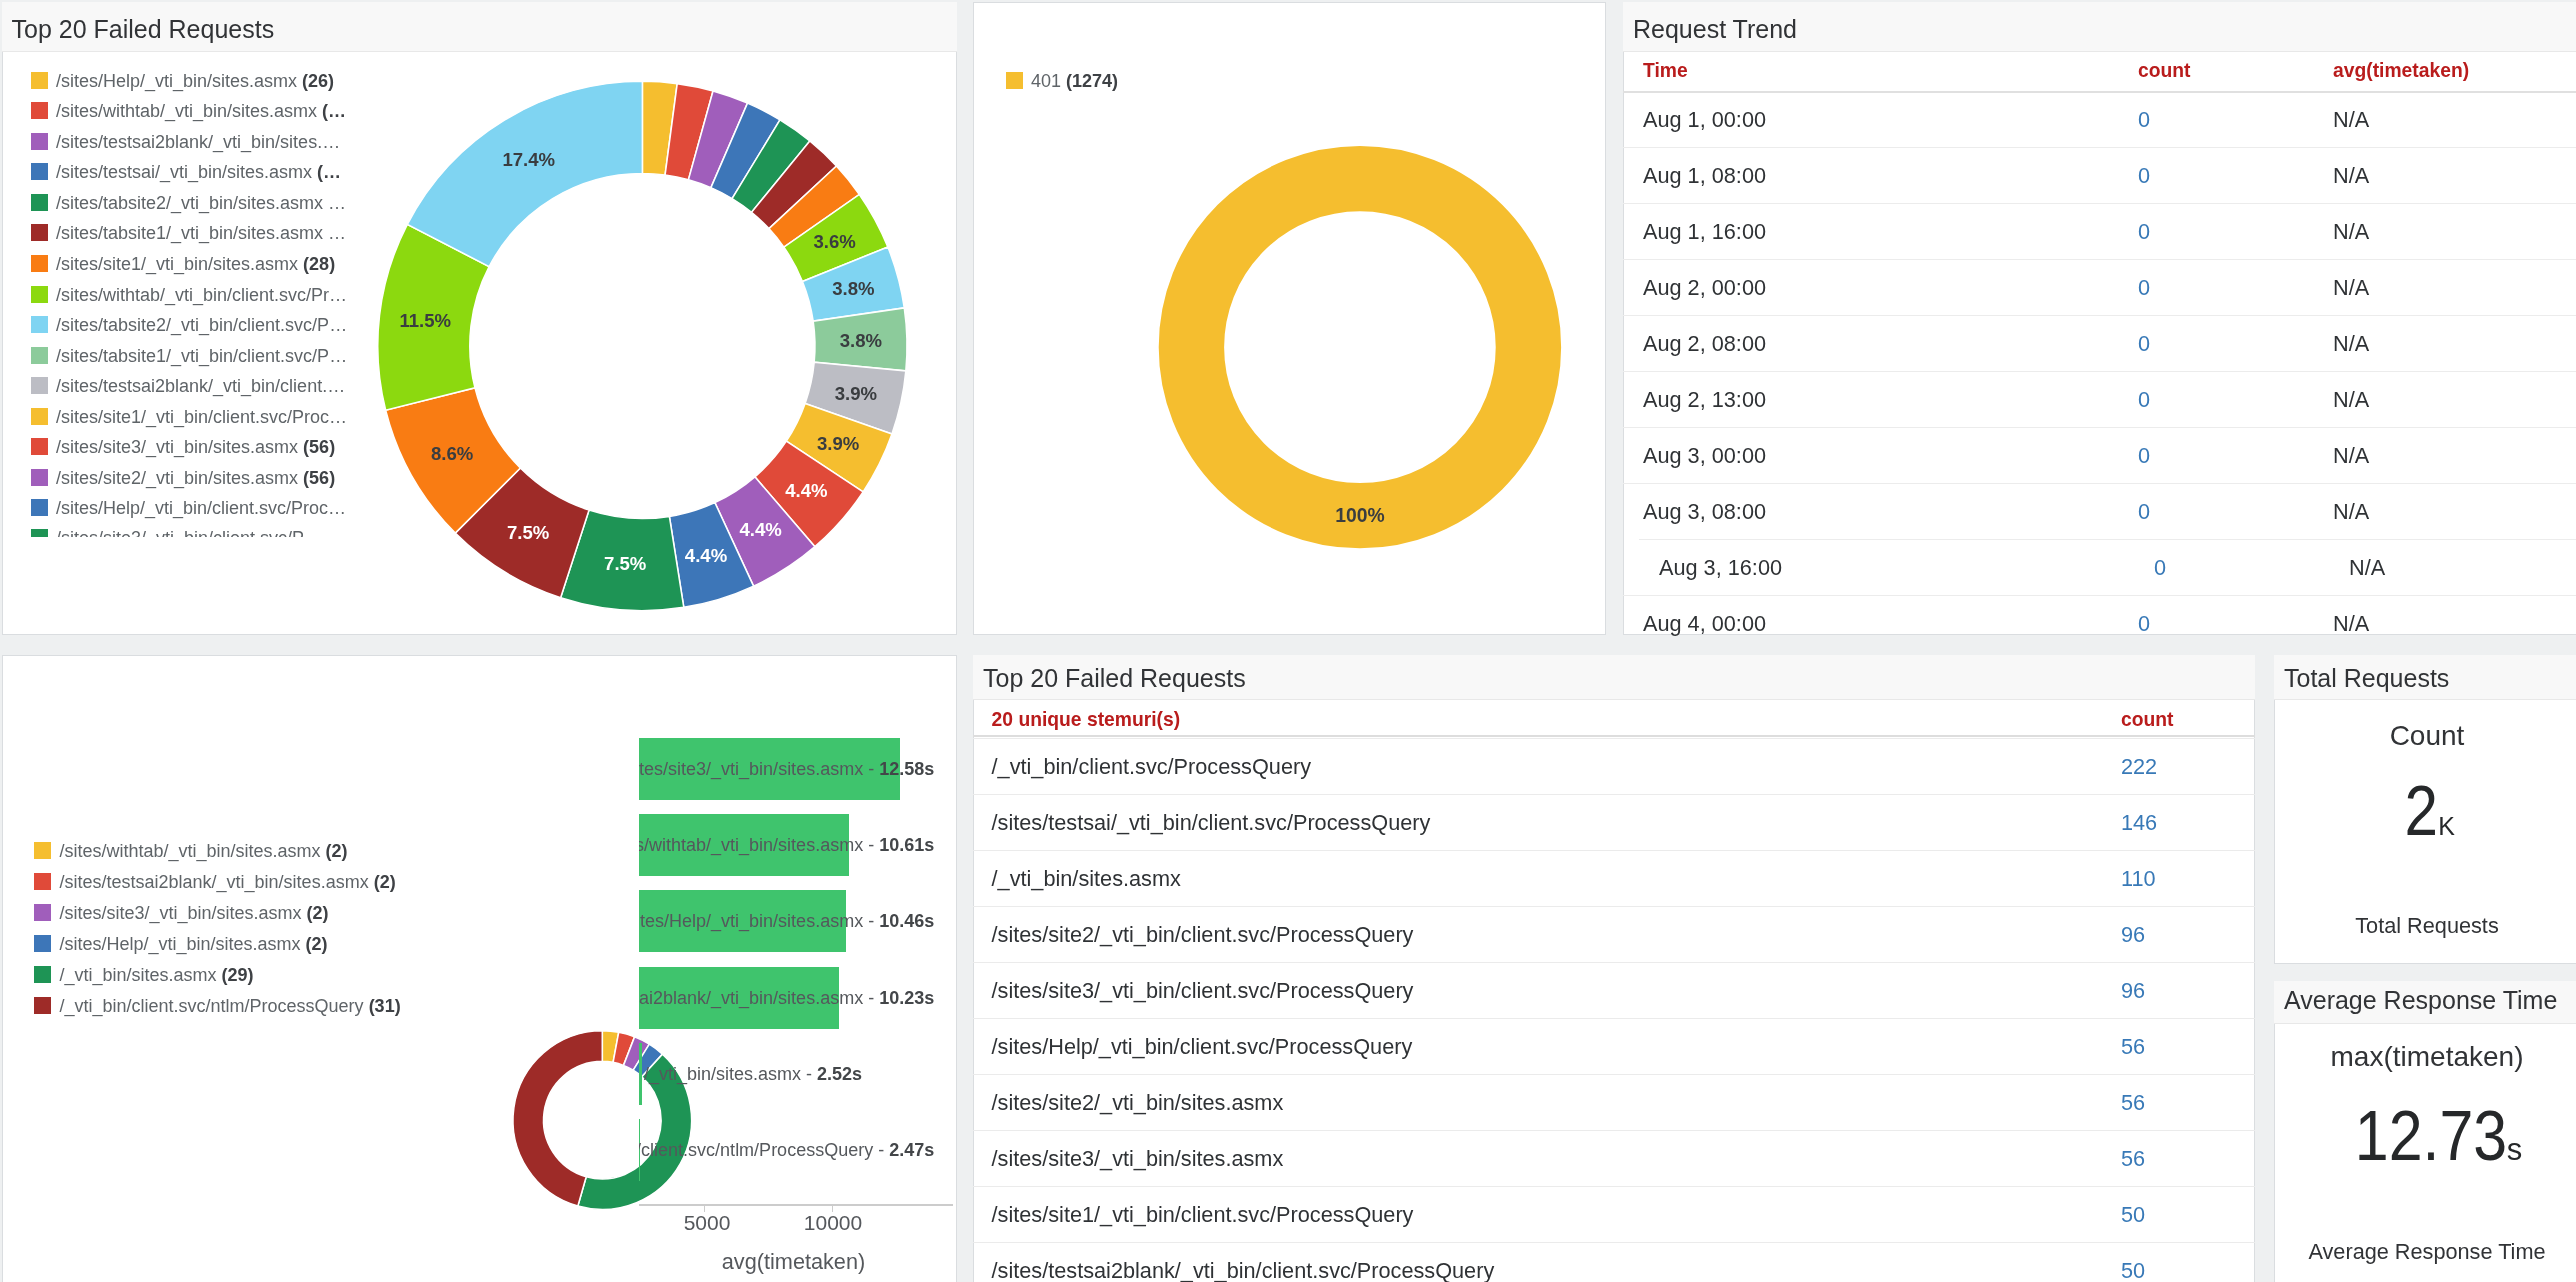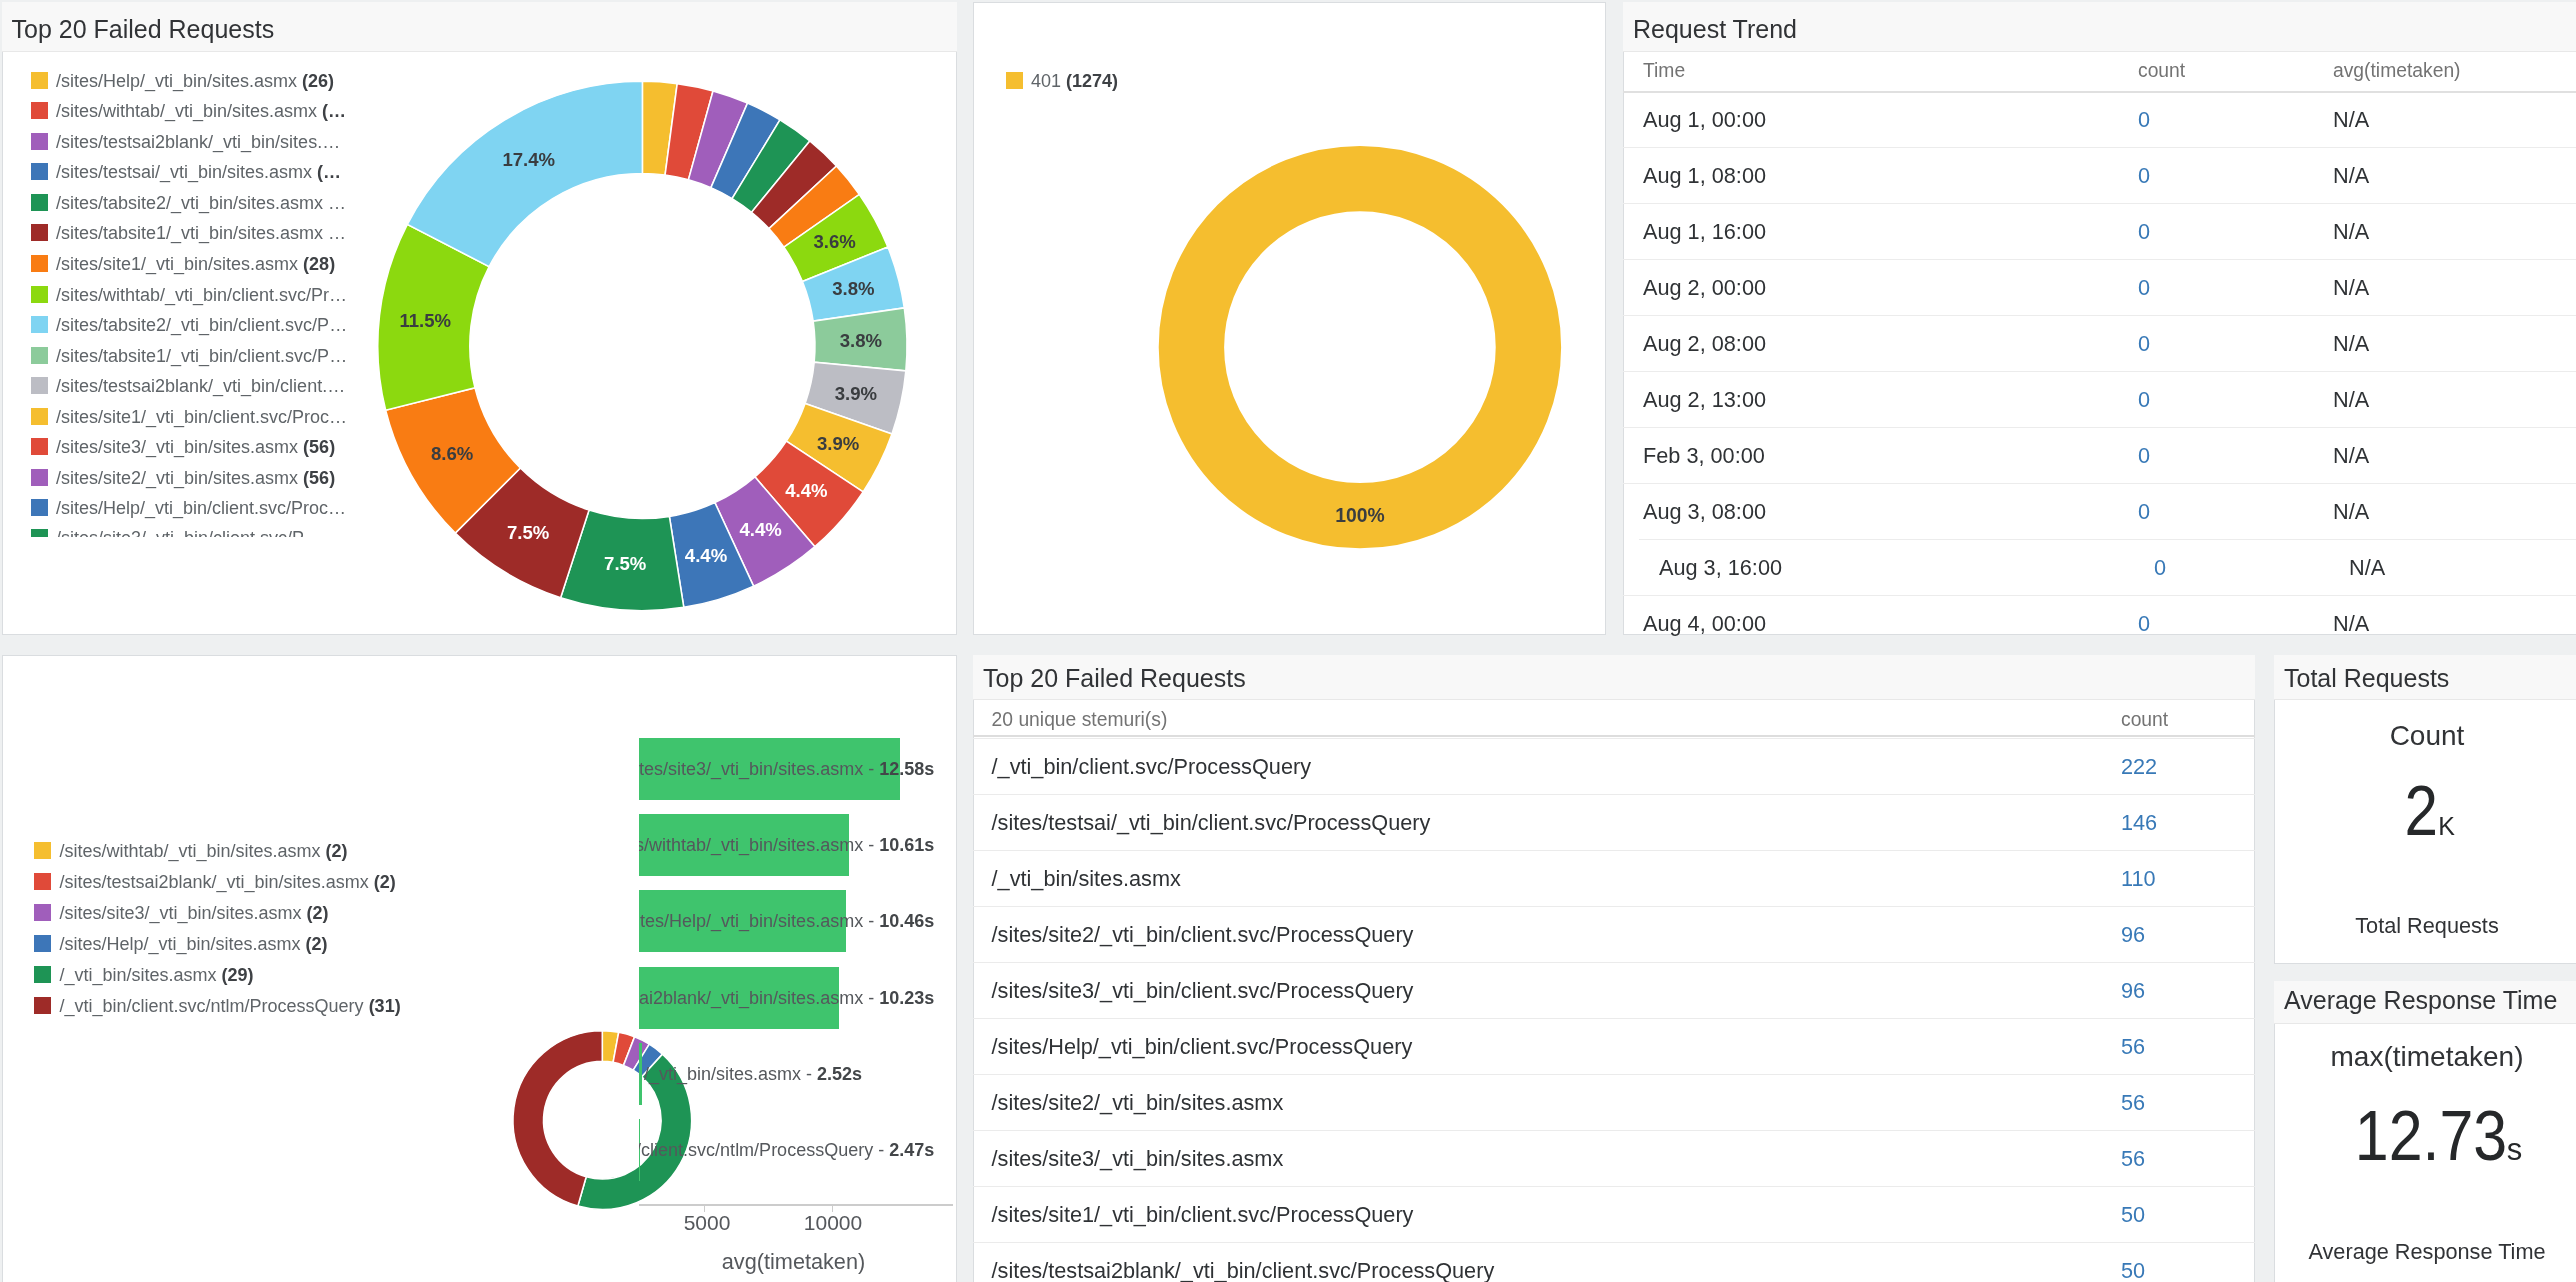--- a/index.html
+++ b/index.html
@@ -6,21 +6,21 @@
 .panel { position:absolute; background:#fff; outline:1.5px solid #DADDE0; outline-offset:-1.5px; }
 .phead { position:absolute; left:0; top:0; width:100%; background:#F8F8F8; border-bottom:1.5px solid #E8E8E8; }
 .ptitle { position:absolute; left:10px; font-size:25px; color:#313336; white-space:nowrap; }
 .sq { position:absolute; left:0; top:0; width:17px; height:17px; display:inline-block; }
 .lrow { position:absolute; left:0; height:23px; white-space:nowrap; }
 .ltx { position:absolute; left:25.5px; top:-1.5px; font-size:18px; color:#5F6468; }
 .ltx b { color:#3E4145; }
 .blab { position:absolute; font-size:18px; color:#55585C; white-space:nowrap; transform:translateY(-50%); }
 .blab b { color:#434649; }
 .axlab { position:absolute; text-align:center; font-size:21px; color:#55585C; }
-.thead { position:absolute; font-size:19.3px; font-weight:normal; color:#737373; white-space:nowrap; }
+.thead { position:absolute; font-size:19.3px; font-weight:bold; color:#b91c1c; white-space:nowrap; }
 .cell { position:absolute; top:50%; transform:translateY(-50%); font-size:21.7px; color:#2F3235; white-space:nowrap; }
 .biglab { position:absolute; width:100%; text-align:center; font-size:28px; color:#313336; }
 .sublab { position:absolute; width:100%; text-align:center; font-size:21.7px; color:#313336; }
 </style></head><body>
 
 <div class="panel" style="left:1.5px;top:2.3px;width:955px;height:633px">
   <div class="phead" style="height:50px">
       <div class="ptitle" style="top:12.4px">Top 20 Failed Requests</div>
     </div>
   <div style="position:absolute;left:29px;top:70px;width:495px;height:465px;overflow:hidden">
@@ -170,21 +170,21 @@
       <span class="cell" style="left:20px">Aug 2, 08:00</span>
       <span class="cell" style="left:515px;color:#3879B7">0</span>
       <span class="cell" style="left:710px">N/A</span>
     </div>
     <div style="position:absolute;left:0;top:369px;width:953px;height:56px;border-top:1.5px solid #ECECEC">
       <span class="cell" style="left:20px">Aug 2, 13:00</span>
       <span class="cell" style="left:515px;color:#3879B7">0</span>
       <span class="cell" style="left:710px">N/A</span>
     </div>
     <div style="position:absolute;left:0;top:425px;width:953px;height:56px;border-top:1.5px solid #ECECEC">
-      <span class="cell" style="left:20px">Feb 3, 00:00</span>
+      <span class="cell" style="left:20px">Aug 3, 00:00</span>
       <span class="cell" style="left:515px;color:#3879B7">0</span>
       <span class="cell" style="left:710px">N/A</span>
     </div>
     <div style="position:absolute;left:0;top:481px;width:953px;height:56px;border-top:1.5px solid #ECECEC">
       <span class="cell" style="left:20px">Aug 3, 08:00</span>
       <span class="cell" style="left:515px;color:#3879B7">0</span>
       <span class="cell" style="left:710px">N/A</span>
     </div>
     <div style="position:absolute;left:16px;top:537px;width:953px;height:56px;border-top:1.5px solid #ECECEC">
       <span class="cell" style="left:20px">Aug 3, 16:00</span>

